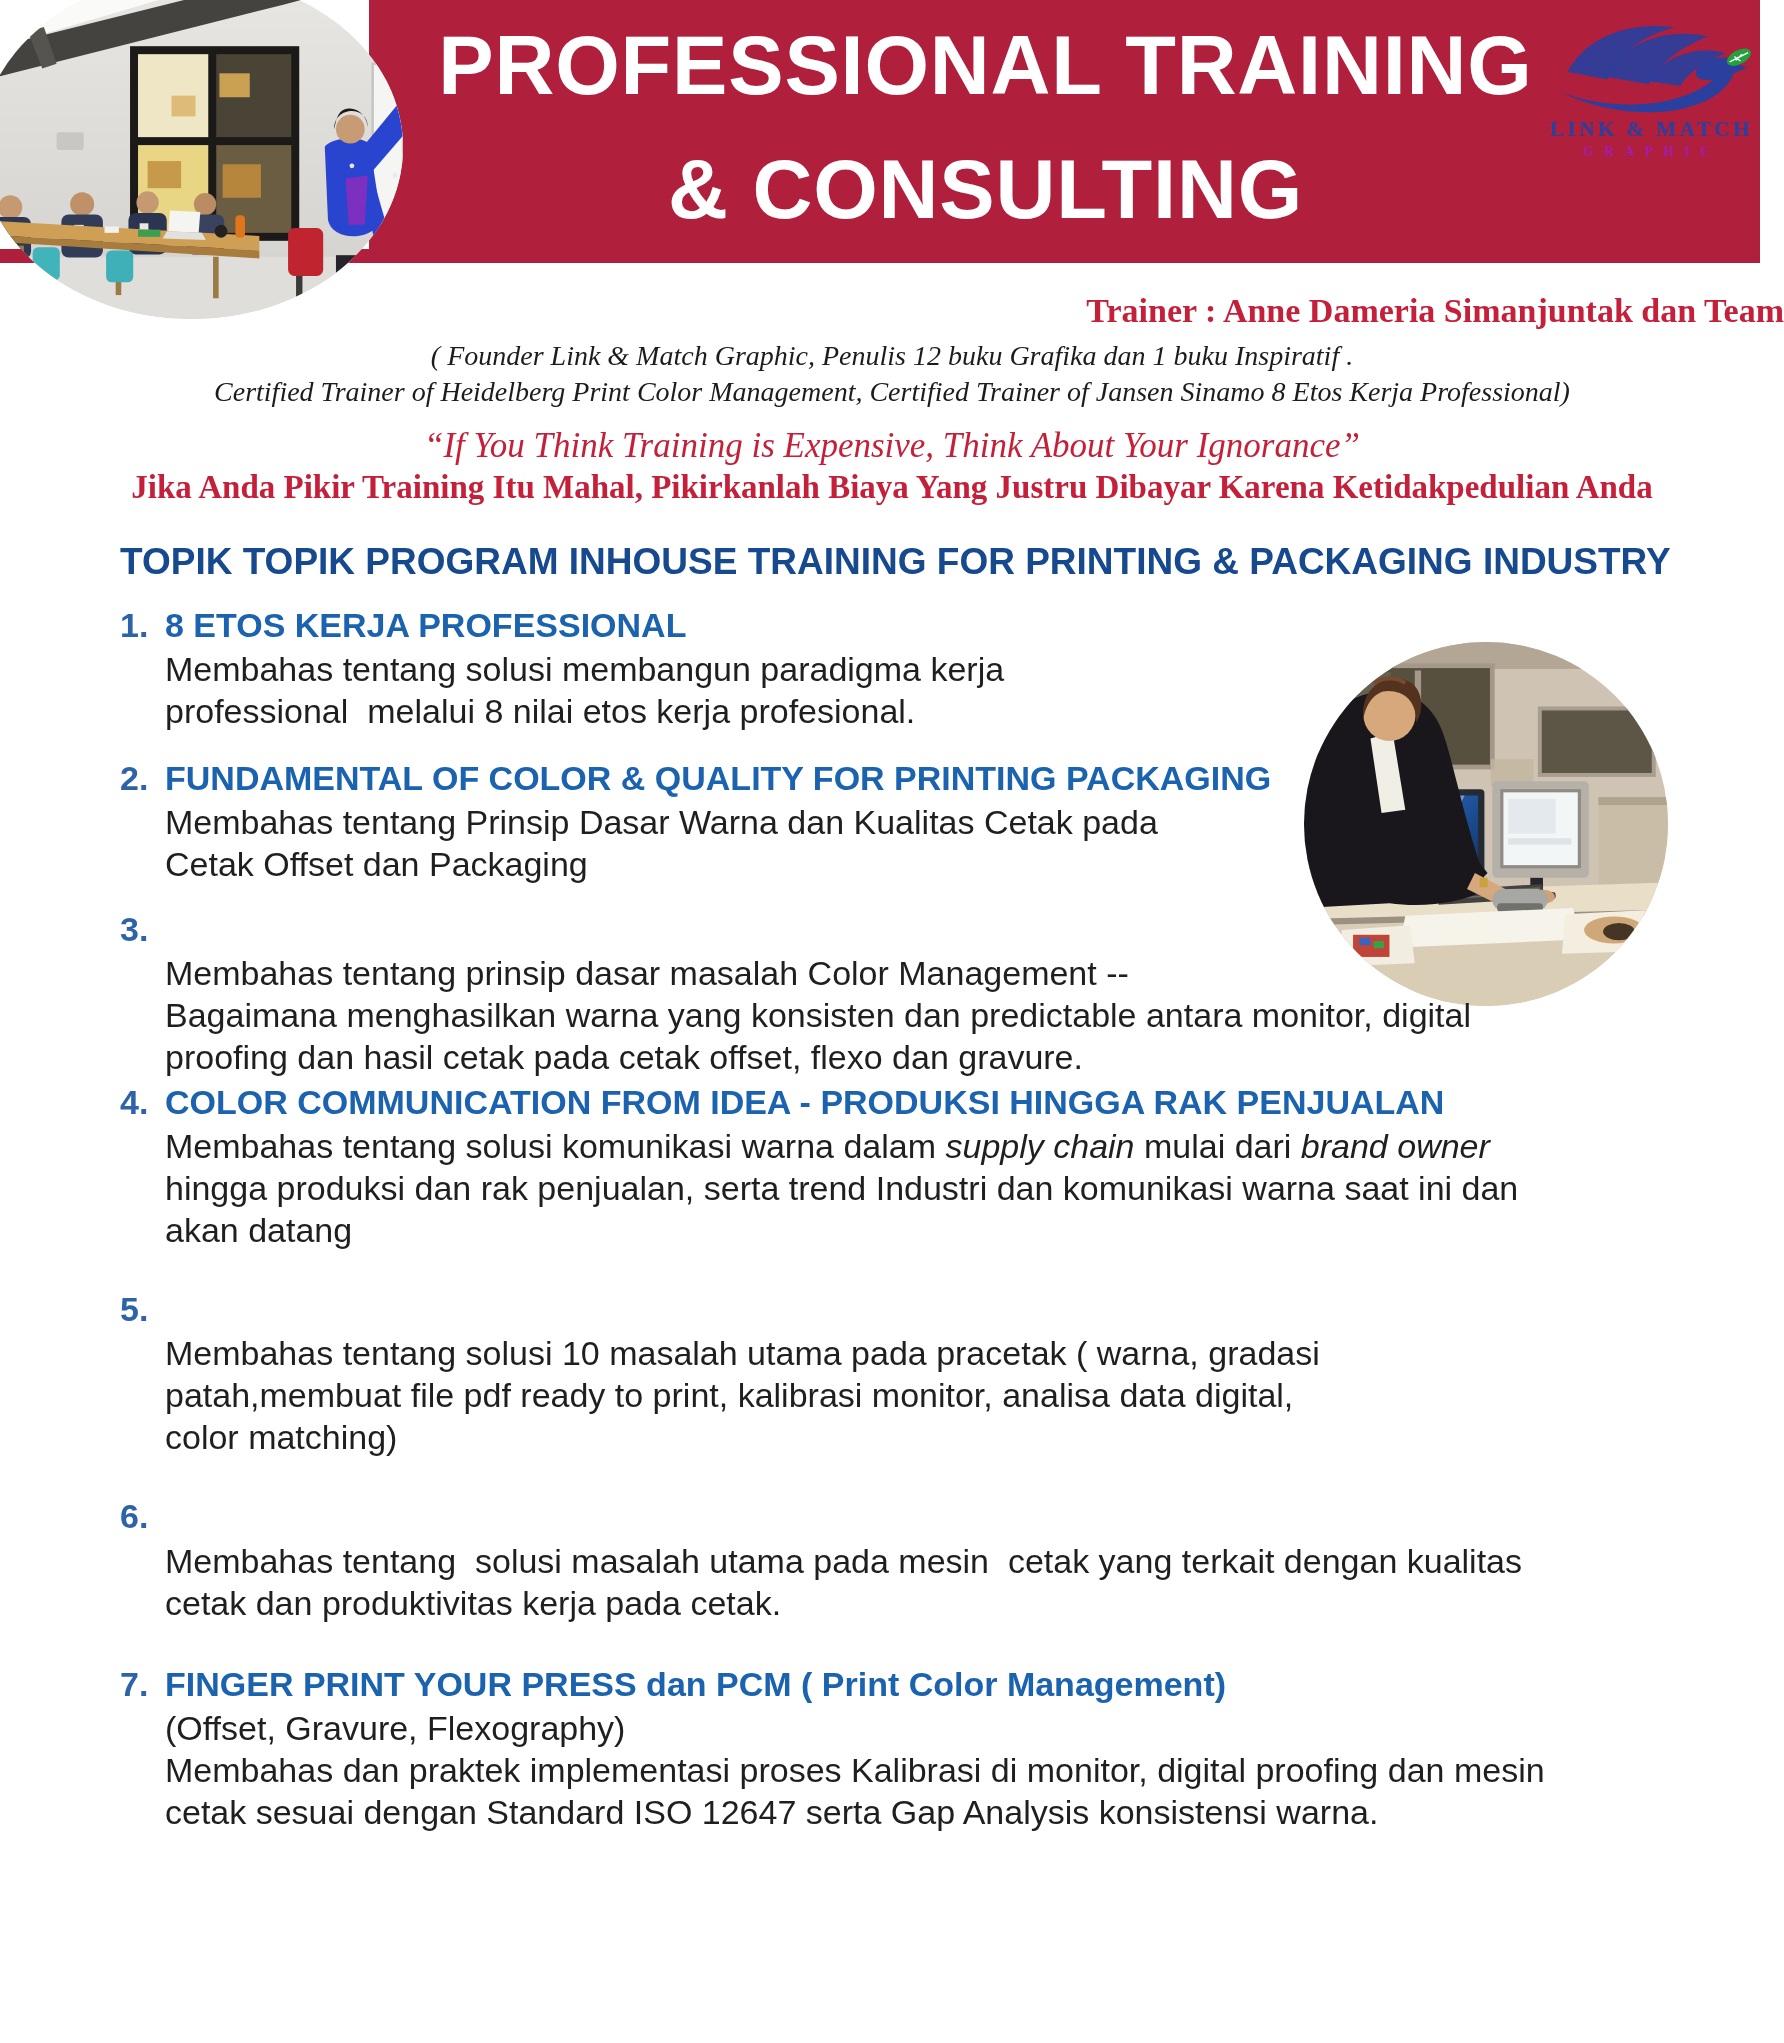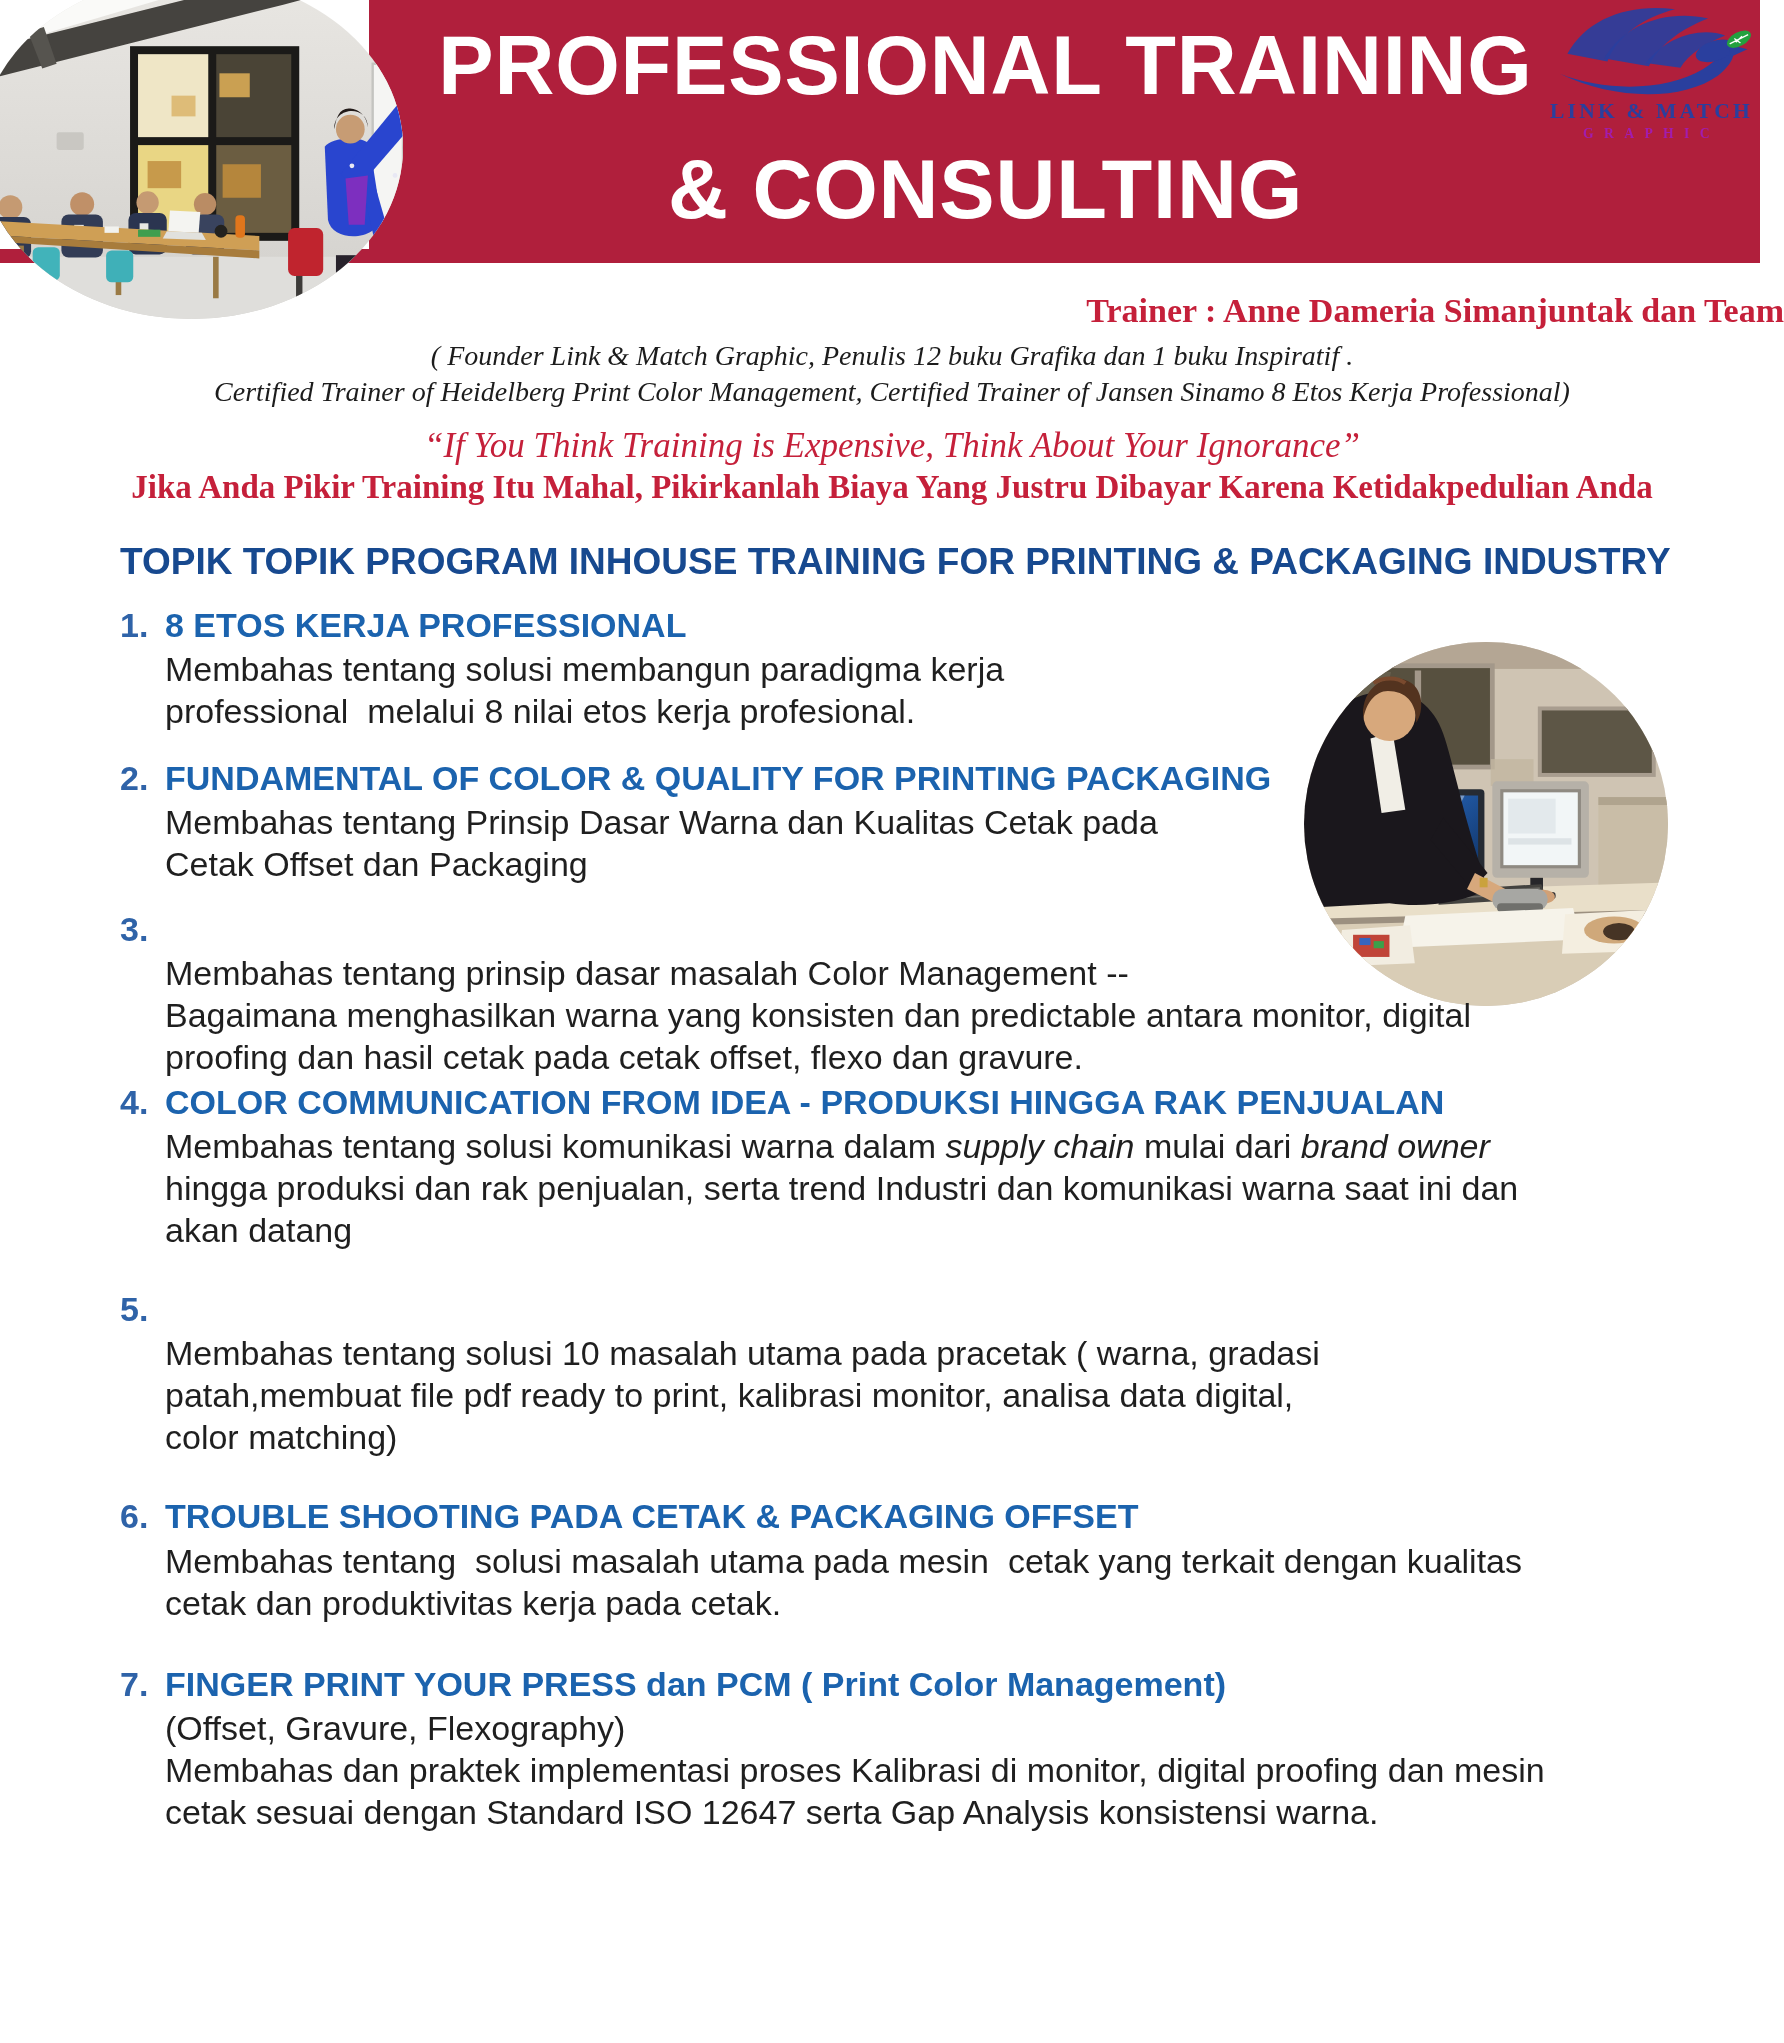--- a/index.html
+++ b/index.html
@@ -8,21 +8,21 @@
 
   
   .banner{position:absolute;left:0;top:0;width:1760px;height:263px;background:#B01F3C;z-index:1;}
   .banner-corner{position:absolute;left:0;top:0;width:369px;height:249px;background:#ffffff;z-index:2;}
   .banner-title{position:absolute;left:415px;top:0;width:1141px;text-align:center;color:#ffffff;
         font-weight:700;letter-spacing:0.8px;z-index:3;}
   .banner-line1{position:absolute;left:0;top:17.6px;width:100%;font-size:83px;}
   .banner-line2{position:absolute;left:0;top:142px;width:100%;font-size:83px;}
 
   
-  .logo{position:absolute;left:1544px;top:3px;width:215px;text-align:center;z-index:3;}
+  .logo{position:absolute;left:1544px;top:21px;width:215px;text-align:center;z-index:3;}
   .logo-bird{display:block;margin:0 auto;}
   .logo-line1{font-family:"Liberation Serif",serif;font-weight:700;color:#2A3F9E;font-size:21.5px;
         letter-spacing:3.2px;margin-top:1.6px;white-space:nowrap;}
   .logo-line2{font-family:"Liberation Serif",serif;font-weight:700;color:#a21caf;font-size:13.6px;
         letter-spacing:10.4px;margin-top:2.4px;white-space:nowrap;}
 
   
   .photo-left{position:absolute;left:-20px;top:-24px;width:423px;height:343px;border-radius:50%;
         overflow:hidden;z-index:4;}
   .photo-right{position:absolute;left:1304px;top:642px;width:364px;height:364px;border-radius:50%;
@@ -211,21 +211,20 @@
     <div class="topic-body">
           <div class="body-line"><span>Membahas tentang solusi 10 masalah utama pada pracetak ( warna, gradasi</span></div>
           <div class="body-line"><span>patah,membuat file pdf ready to print, kalibrasi monitor, analisa data digital,</span></div>
           <div class="body-line"><span>color matching)</span></div>
         </div>
   </div>
 
   <div class="topic">
     <div class="topic-head">
       <span class="topic-num">6.</span>
-      <span class="topic-title">TROUBLE SHOOTING PADA CETAK &amp; PACKAGING OFFSET</span>
     </div>
     <div class="topic-body">
           <div class="body-line"><span>Membahas tentang  solusi masalah utama pada mesin  cetak yang terkait dengan kualitas</span></div>
           <div class="body-line"><span>cetak dan produktivitas kerja pada cetak.</span></div>
         </div>
   </div>
 
   <div class="topic">
     <div class="topic-head">
       <span class="topic-num">7.</span>

